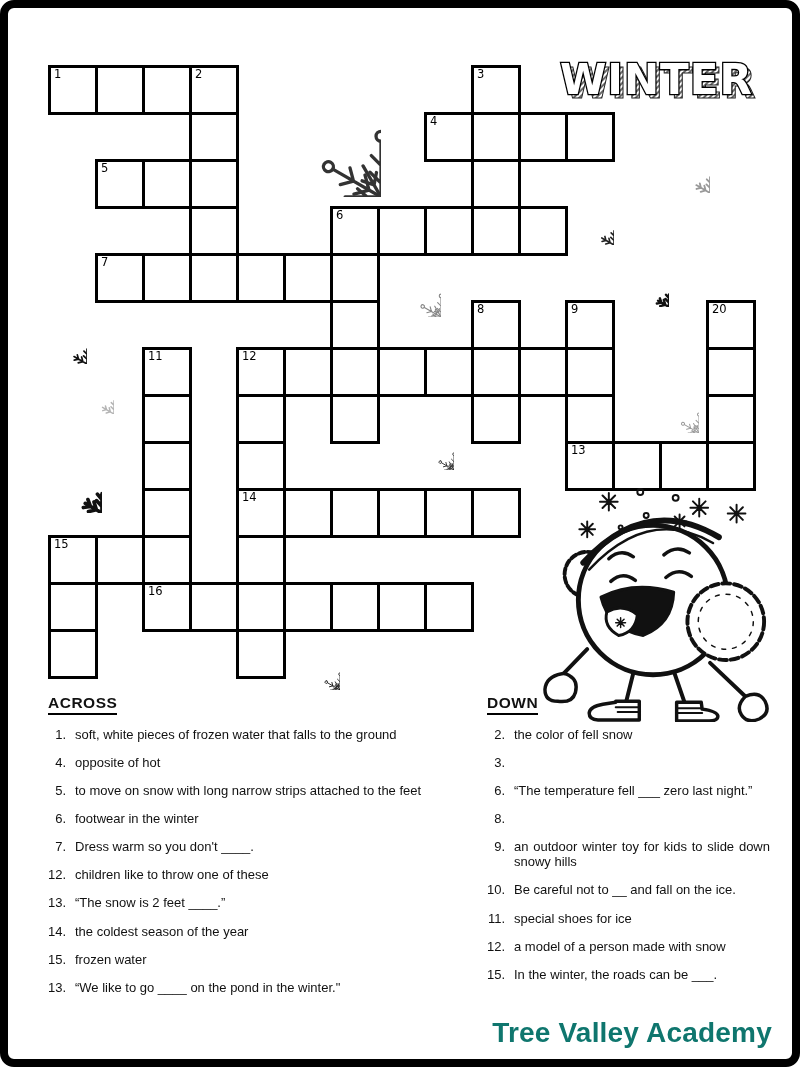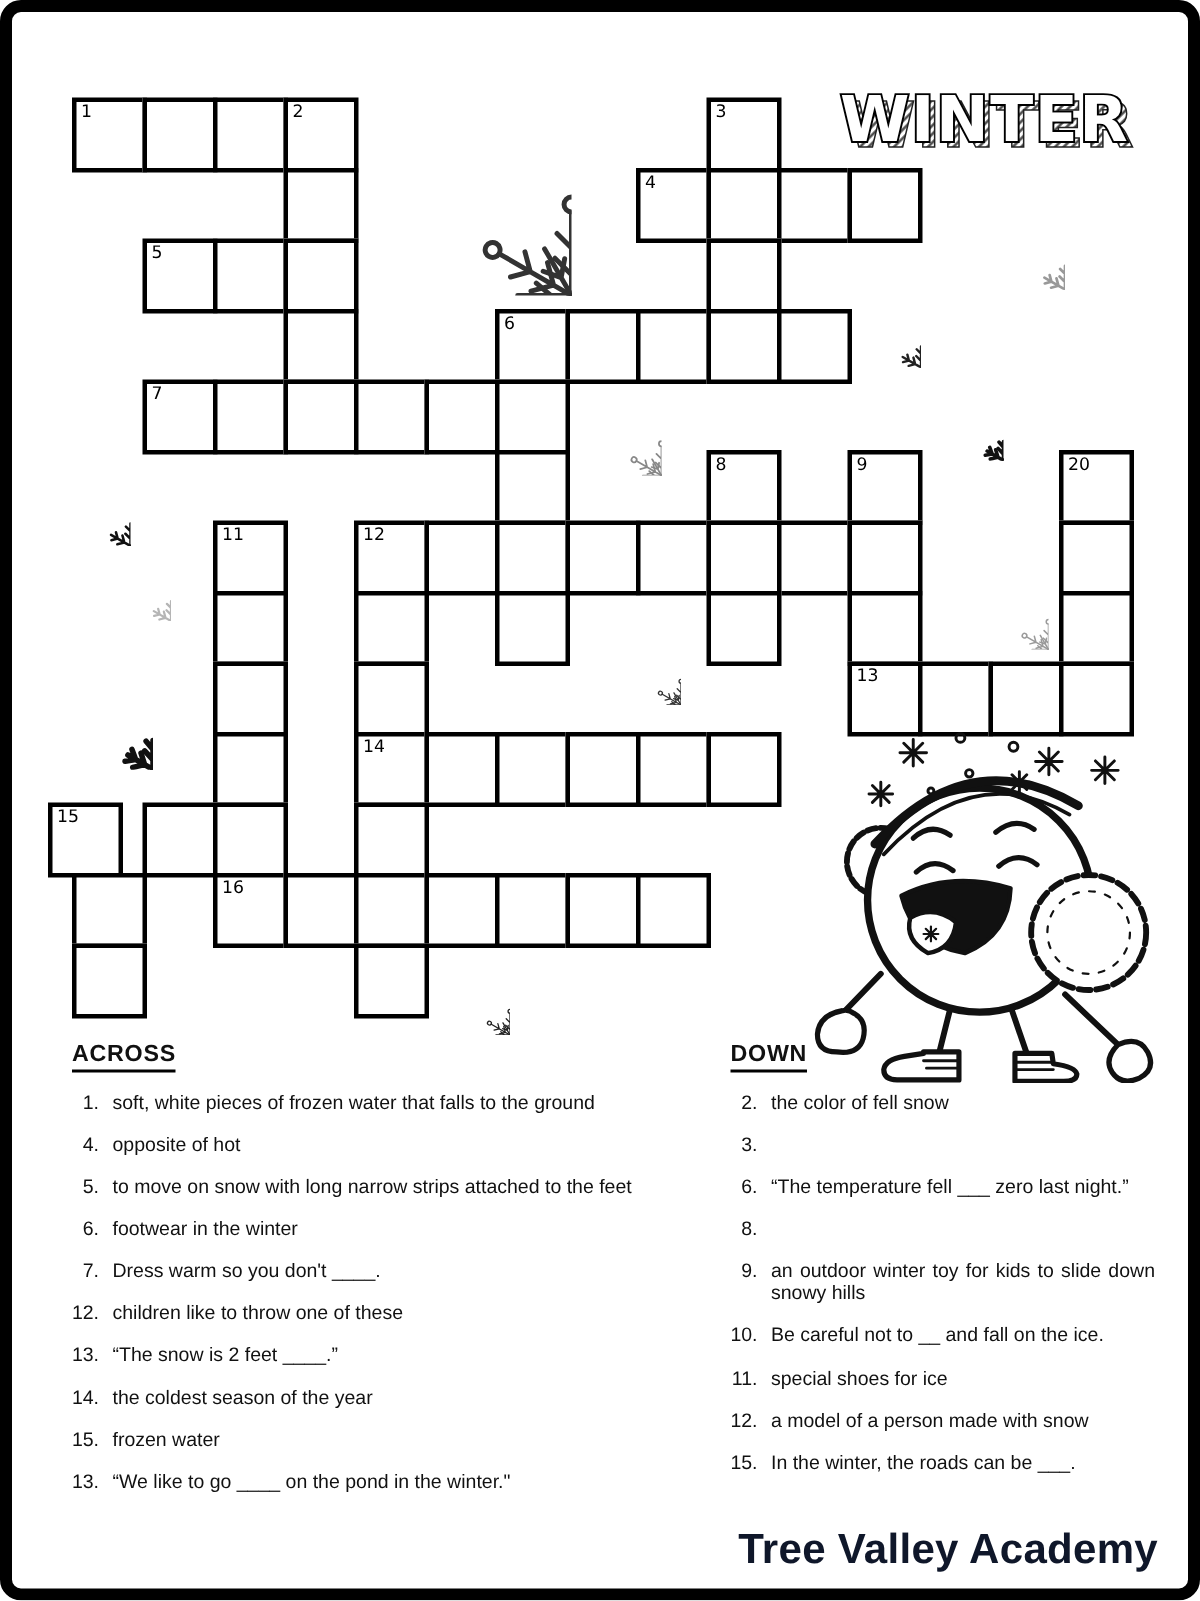--- a/index.html
+++ b/index.html
@@ -231,21 +231,21 @@
       <div class="cell" style="left: 706px; top: 441px;"></div>
       <div class="cell" style="left: 142px; top: 488px;"></div>
       <div class="cell" style="left: 236px; top: 488px;">
         <span class="cellnum">14</span>
       </div>
       <div class="cell" style="left: 283px; top: 488px;"></div>
       <div class="cell" style="left: 330px; top: 488px;"></div>
       <div class="cell" style="left: 377px; top: 488px;"></div>
       <div class="cell" style="left: 424px; top: 488px;"></div>
       <div class="cell" style="left: 471px; top: 488px;"></div>
-      <div class="cell" style="left: 32px; top: 535px; padding-left: 40px;">
+      <div class="cell" style="left: 48px; top: 535px; padding-left: 40px;">
         <span class="cellnum">15</span>
       </div>
       <div class="cell" style="left: 95px; top: 535px;"></div>
       <div class="cell" style="left: 142px; top: 535px;"></div>
       <div class="cell" style="left: 236px; top: 535px;"></div>
       <div class="cell" style="left: 48px; top: 582px;"></div>
       <div class="cell" style="left: 142px; top: 582px;">
         <span class="cellnum">16</span>
       </div>
       <div class="cell" style="left: 189px; top: 582px;"></div>
@@ -390,16 +390,16 @@
             <span class="clue-text">a model of a person made with snow</span>
           </div>
           <div class="clue">
             <span class="clue-num">15.</span>
             <span class="clue-text">In the winter, the roads can be ___.</span>
           </div>
         </div>
     </div>
   </div>
 
-  <div class="brand" style="color: #0f172a;">Tree Valley Academy</div>
+  <div class="brand" style="color: #0f766e;">Tree Valley Academy</div>
 
   <div class="page-border"></div>
 </div>
 
 </body></html>

